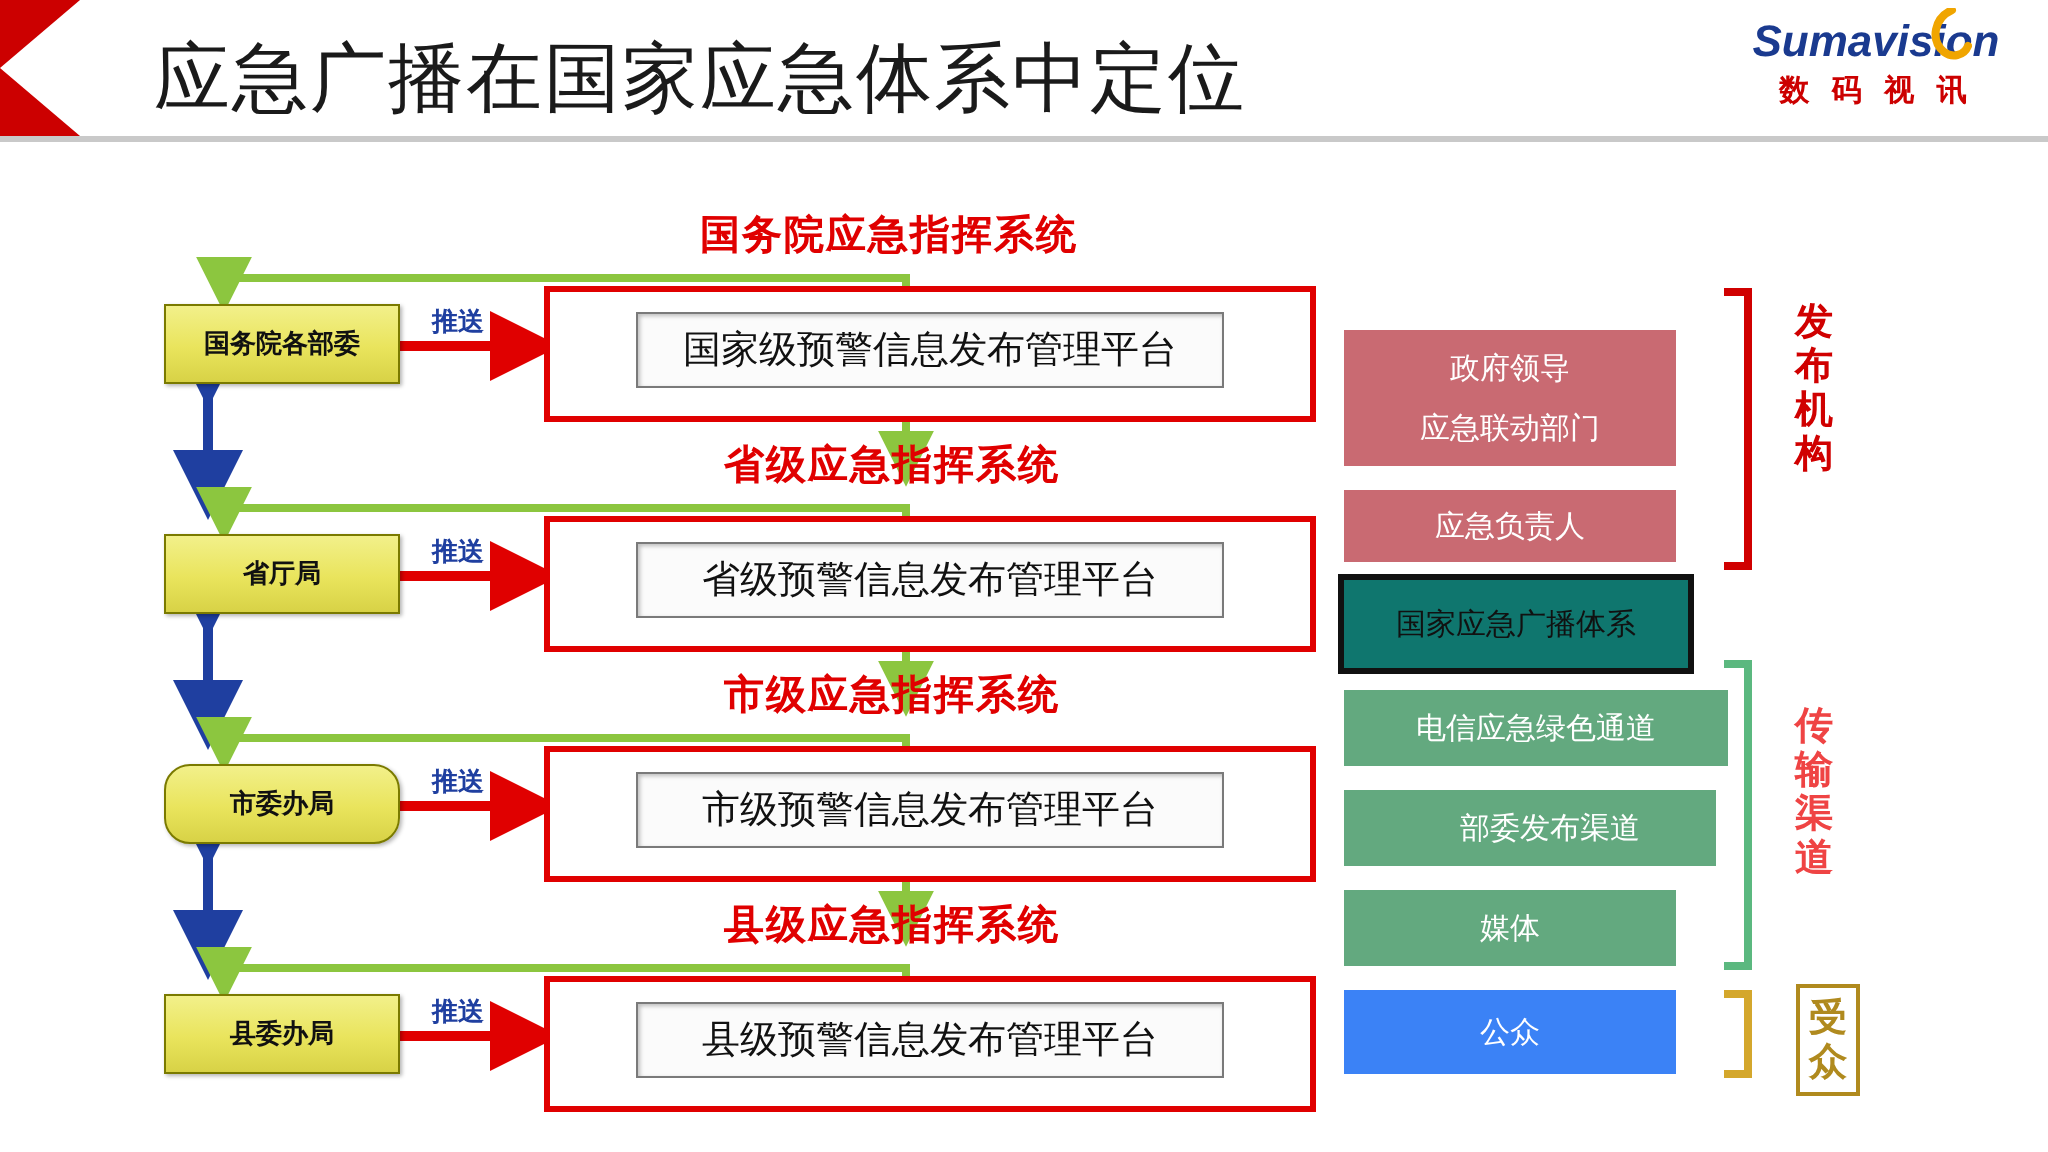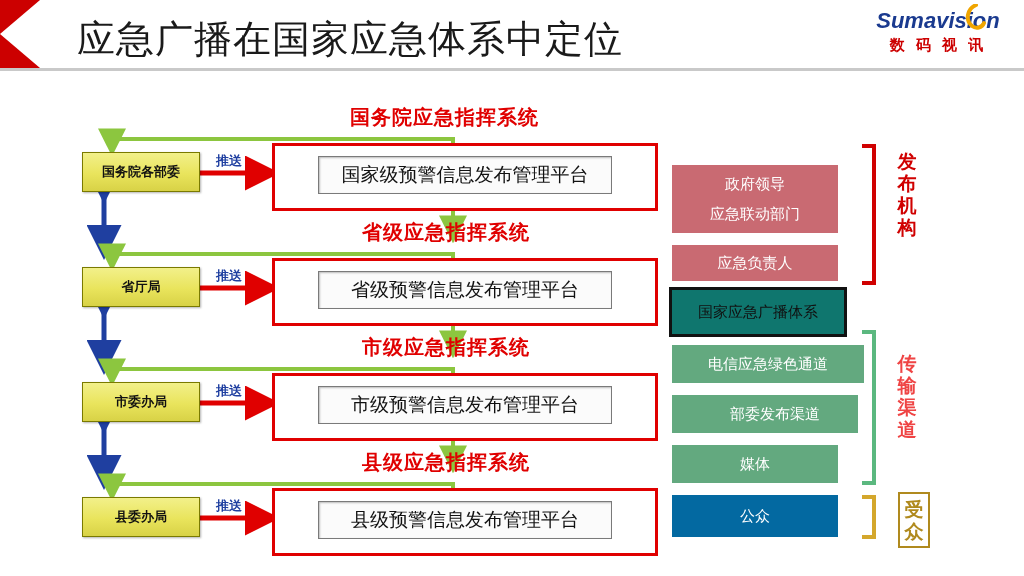--- a/index.html
+++ b/index.html
@@ -23,21 +23,21 @@
   .platbox{position:absolute;border:1px solid #7a7a7a;background:#fbfbfb;display:flex;align-items:center;justify-content:center;font-size:19px;color:#111;font-family:"DejaVu Sans",sans-serif;box-shadow:1px 1px 2px rgba(0,0,0,.25) inset;}
 
   .govbox{position:absolute;border:1px solid #7a7a00;background:linear-gradient(180deg,#f2f08a 0%,#e9e45c 55%,#d8d246 100%);display:flex;align-items:center;justify-content:center;font-size:13px;font-weight:bold;color:#111;font-family:"DejaVu Sans",sans-serif;box-shadow:1px 1px 2px rgba(0,0,0,.3);}
 
   .push-lbl{position:absolute;font-size:13px;font-weight:bold;color:#1f3fa0;font-family:"DejaVu Sans",sans-serif;}
 
   
   .rbox{position:absolute;display:flex;align-items:center;justify-content:center;font-size:15px;color:#ffffff;font-family:"DejaVu Sans",sans-serif;}
   .rbox.pink{background:#c96a72;}
   .rbox.green{background:#63a97f;}
-  .rbox.gold{background:#0369a1;}
+  .rbox.gold{background:#3b82f6;}
   .rbox.hl{background:#0f766e;color:#111;border:3px solid #111;}
 
   .rlabel{position:absolute;font-size:19px;font-weight:bold;color:#d00000;width:22px;line-height:22px;text-align:center;font-family:"DejaVu Sans",sans-serif;}
   .rlabel.green{color:#ef4444;}
   .rlabel.goldbx{color:#b08a1e;border:2px solid #b08a1e;padding:4px 3px;background:#fff;}
 
   svg.lay{position:absolute;left:0;top:0;width:1024px;height:576px;pointer-events:none;}
 </style>
 </head>
 <body>
@@ -108,21 +108,21 @@
 
   <div class="sys-title" style="left:362px;top:219px;">省级应急指挥系统</div>
   <div class="redbox" style="left:272px;top:258px;width:380px;height:62px;"></div>
   <div class="platbox" style="left:318px;top:271px;width:292px;height:36px;">省级预警信息发布管理平台</div>
   <div class="govbox" style="left:82px;top:267px;width:116px;height:38px;">省厅局</div>
   <div class="push-lbl" style="left:216px;top:267px;">推送</div>
 
   <div class="sys-title" style="left:362px;top:334px;">市级应急指挥系统</div>
   <div class="redbox" style="left:272px;top:373px;width:380px;height:62px;"></div>
   <div class="platbox" style="left:318px;top:386px;width:292px;height:36px;">市级预警信息发布管理平台</div>
-  <div class="govbox" style="left:82px;top:382px;width:116px;height:38px;">市委办局</div>
+  <div class="govbox" style="left:82px;top:382px;width:116px;height:38px;border-radius:13px;">市委办局</div>
   <div class="push-lbl" style="left:216px;top:382px;">推送</div>
 
   <div class="sys-title" style="left:362px;top:449px;">县级应急指挥系统</div>
   <div class="redbox" style="left:272px;top:488px;width:380px;height:62px;"></div>
   <div class="platbox" style="left:318px;top:501px;width:292px;height:36px;">县级预警信息发布管理平台</div>
   <div class="govbox" style="left:82px;top:497px;width:116px;height:38px;">县委办局</div>
   <div class="push-lbl" style="left:216px;top:497px;">推送</div>
 
   <div class="rbox pink" style="left:672px;top:145px;width:166px;height:38px;margin-top:20px;">政府领导</div>
   <div class="rbox pink" style="left:672px;top:195px;width:166px;height:38px;">应急联动部门</div>

